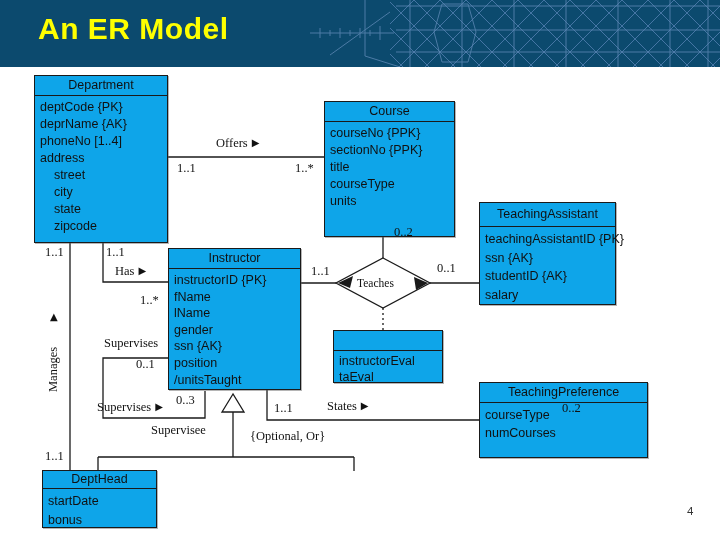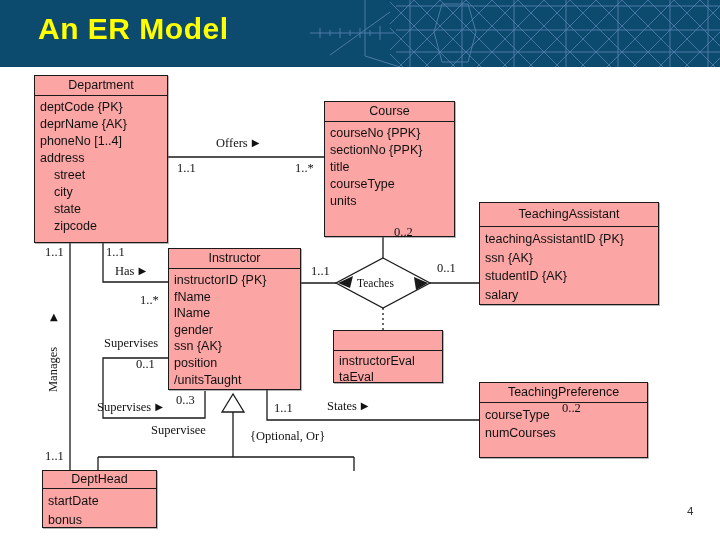--- a/index.html
+++ b/index.html
@@ -5,30 +5,30 @@
   html,body{margin:0;padding:0;background:#888;}
   #slide{position:relative;width:720px;height:540px;background:#ffffff;overflow:hidden;
          font-family:"Liberation Sans",sans-serif;}
   
   #header{position:absolute;left:0;top:0;width:720px;height:67px;background:#0c4a6e;z-index:5;}
   #title{position:absolute;left:38px;top:12px;font-size:30px;font-weight:bold;color:#ffff00;
          letter-spacing:.5px;font-family:"Liberation Sans",sans-serif;}
   #hpattern{position:absolute;right:0;top:0;height:67px;width:410px;}
   
   #connectors{position:absolute;left:0;top:0;width:720px;height:540px;z-index:1;}
-  .entity{position:absolute;background:#fca5a5;border:1.5px solid #1a1a1a;z-index:2;
+  .entity{position:absolute;background:#0ea5e9;border:1.5px solid #1a1a1a;z-index:2;
           box-sizing:border-box;color:#111;box-shadow:1px 1px 0 rgba(90,90,90,.45);}
   .ehead{border-bottom:1.5px solid #1a1a1a;text-align:center;font-size:12.5px;padding:2px 3px;min-height:15px;}
   .ebody{padding:3px 3px 0 5px;font-size:12.5px;}
   .attr{white-space:pre;}
   #e-department{left:34px;top:75px;width:134px;height:168px;}
   #e-department .attr{line-height:17px;}
   #e-course{left:324px;top:101px;width:131px;height:136px;}
   #e-course .attr{line-height:17px;}
-  #e-ta{left:479px;top:202px;width:180px;height:103px;}
+  #e-ta{left:479px;top:202px;width:137px;height:103px;}
   #e-ta .ehead{padding:4px 3px;}
   #e-ta .attr{line-height:18.5px;}
   #e-instructor{left:168px;top:248px;width:133px;height:142px;}
   #e-instructor .attr{line-height:16.6px;}
   #e-eval{left:333px;top:330px;width:110px;height:53px;}
   #e-eval .attr{line-height:15.5px;}
   #e-tp{left:479px;top:382px;width:169px;height:76px;}
   #e-tp .attr{line-height:18px;}
   #e-depthead{left:42px;top:470px;width:115px;height:58px;}
   #e-depthead .ehead{padding:1px 3px;}

